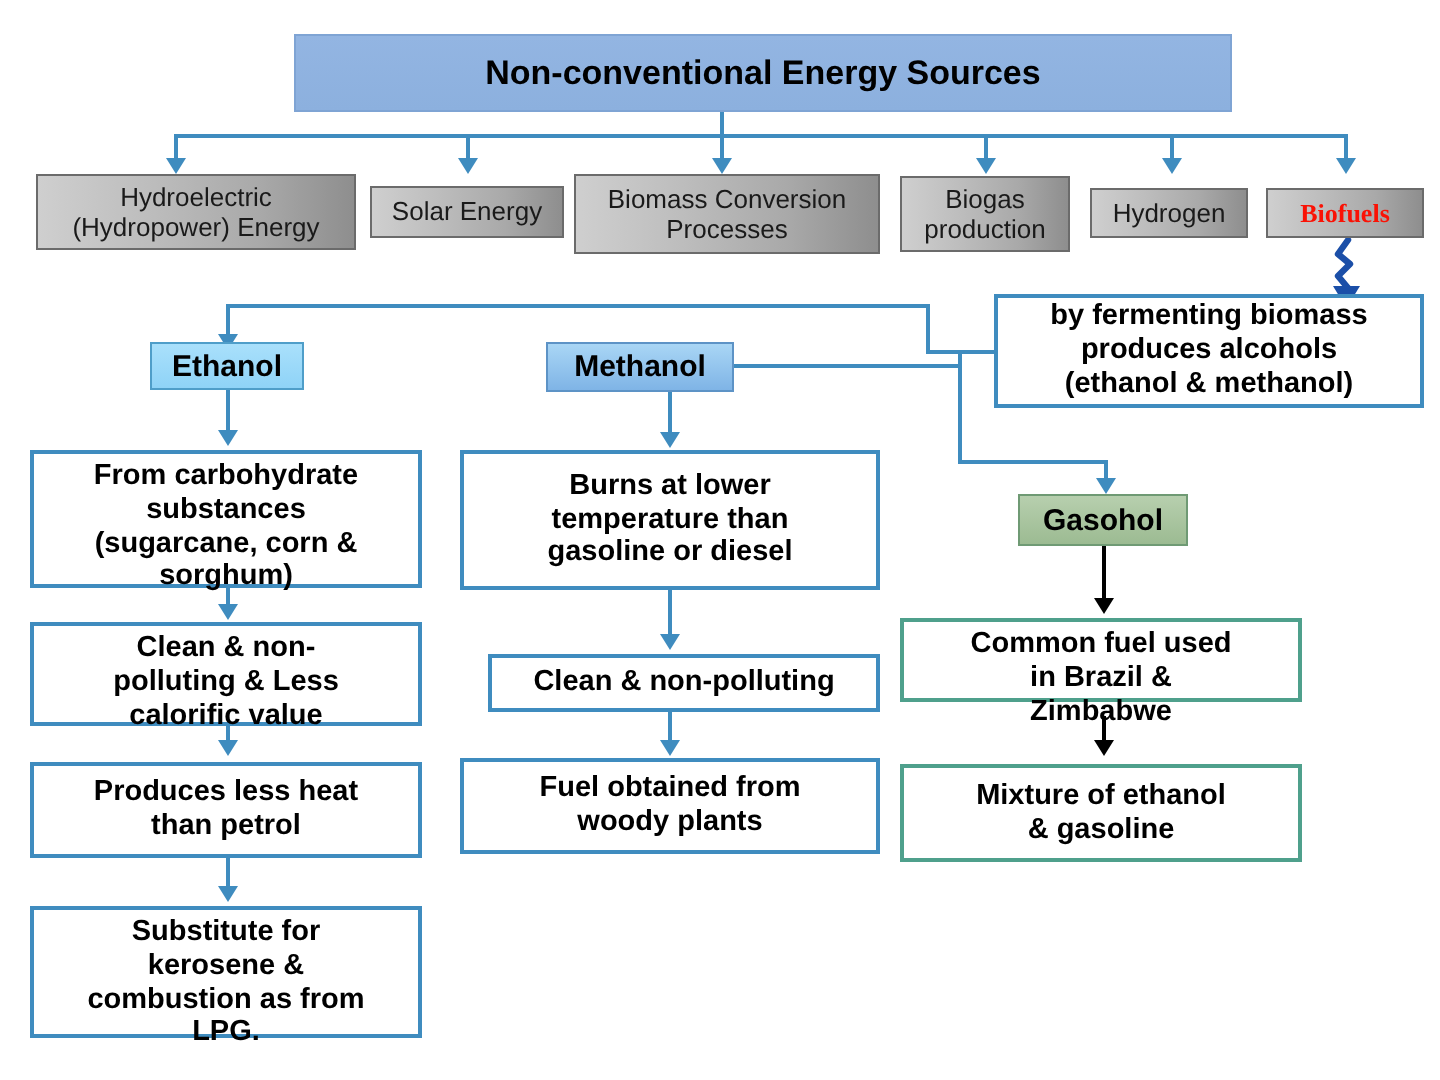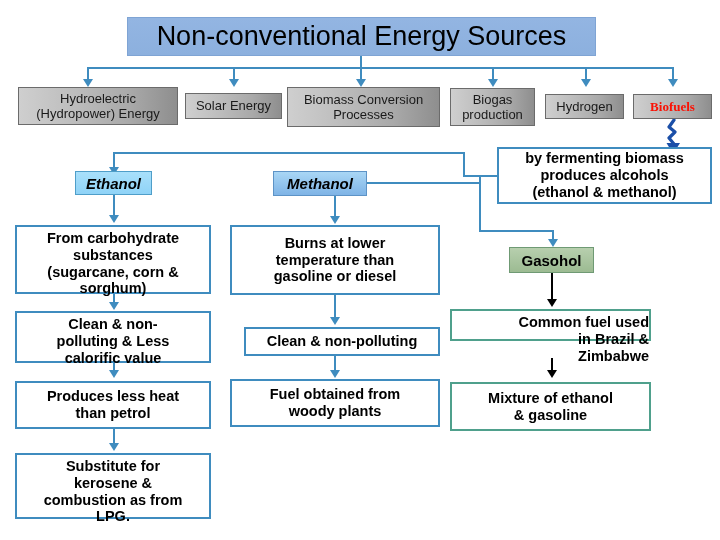--- a/index.html
+++ b/index.html
@@ -13,43 +13,43 @@
 
   .node{position:absolute;box-sizing:border-box;display:flex;
         align-items:center;justify-content:center;text-align:center;}
   .node > span{display:block;width:100%;}
 
   
   .title{
     background:linear-gradient(to bottom,#93b5e2,#8cb0de);
     border:1px solid #7fa4d4;
     color:#000;
-    font-size:27px;font-weight:normal;
+    font-size:17px;font-weight:bold;
     letter-spacing:0px;
     white-space:nowrap;
     overflow:visible;
+    margin-left:20px;
   }
 
   
   .grey{
     background:linear-gradient(to right,#cfcfcf 0%,#bdbdbd 35%,#a9a9a9 70%,#8e8e8e 100%);
     border:1px solid #6b6b6b;
     color:#1a1a1a;
     font-size:13px;font-weight:normal;line-height:1.18;
     white-space:nowrap;
   }
   .grey.red-text{color:#fa1205;font-weight:bold;}
 
   
   .bluechip{
     background:linear-gradient(to bottom,#a9d6f5,#7fb4e6);
     border:1px solid #5d93c6;
     color:#000;font-size:15px;font-weight:bold;
     white-space:nowrap;
-    font-style:italic;
   }
   .bluechip.light{
     background:linear-gradient(to bottom,#a9e0fb,#8fd3f7);
     border:1px solid #4f9ec9;
   }
 
   
   .greenchip{
     background:linear-gradient(to bottom,#b7cfae,#9cbb92);
     border:1px solid #6f9a74;
@@ -250,21 +250,21 @@
   <div class="arw down" style="left:330px;top:370px;"></div>
 
   <div class="node obox" style="left:230px;top:379px;width:210px;height:48px;flex-direction:column;justify-content:center;">
     <span>Fuel obtained from</span>
     <span>woody plants</span>
   </div>
 
   <div class="ln v blk" style="left:551px;top:273px;height:28px;"></div>
   <div class="arw down blk" style="left:547px;top:299px;"></div>
 
-  <div class="node obox teal" style="left:450px;top:309px;width:201px;height:32px;text-align:right;">
+  <div class="node obox teal" style="left:450px;top:309px;width:201px;height:42px;">
     <span class="spill">
       <span>Common fuel used</span><br>
       <span>in Brazil &amp;</span><br>
       <span>Zimbabwe</span>
     </span>
   </div>
 
   <div class="ln v blk" style="left:551px;top:358px;height:14px;"></div>
   <div class="arw down blk" style="left:547px;top:370px;"></div>
 

